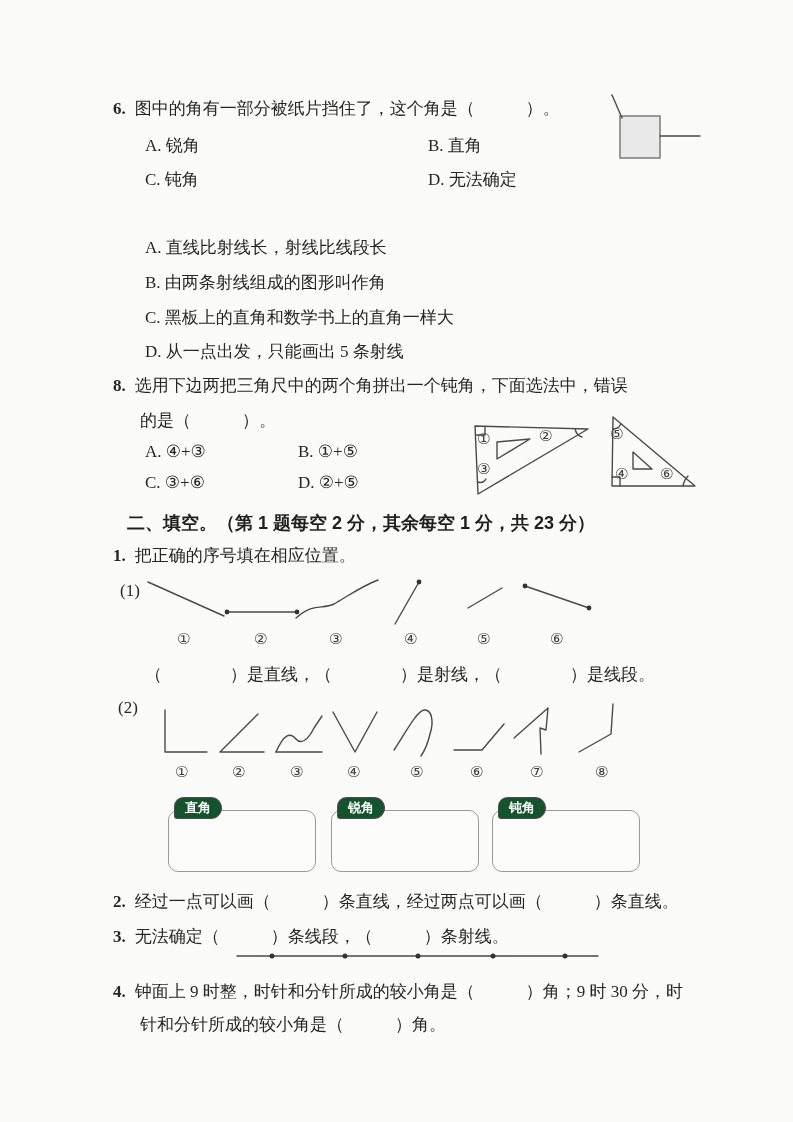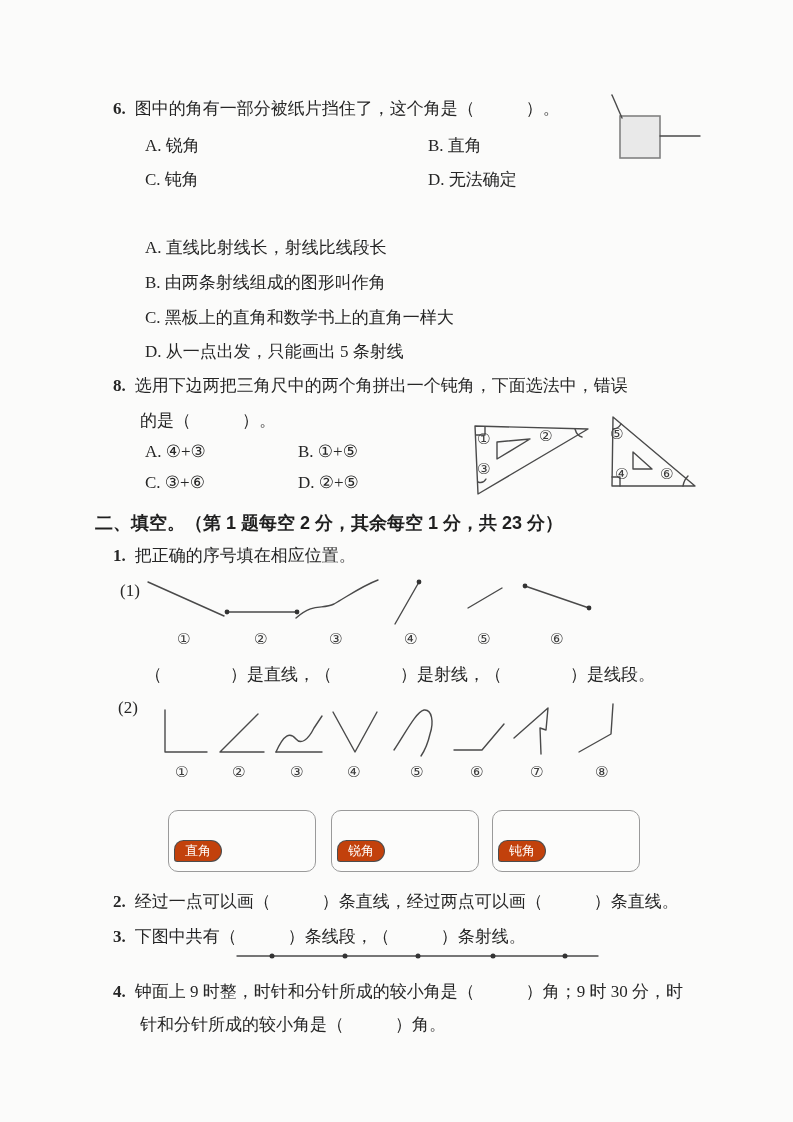--- a/index.html
+++ b/index.html
@@ -7,43 +7,42 @@
     position:relative;width:793px;height:1122px;overflow:hidden;
     background:#fbfbfa;
     font-family:"Liberation Serif","DejaVu Serif",serif;
     color:#262626;
   }
   .t{position:absolute;font-size:17px;line-height:1.25;white-space:nowrap;text-align:right;}
   .qnum{font-weight:bold;}
   .stxt{margin-left:9px;}
   .sec{
     font-family:"Liberation Sans","DejaVu Sans",sans-serif;
-    font-weight:bold;font-size:18px;color:#1f1f1f;
+    font-weight:bold;font-size:18px;color:#1f1f1f;margin-left:32px;
   }
   .circ{
     position:absolute;font-size:15px;color:#3c3c3c;line-height:1;
     font-family:"DejaVu Sans","Liberation Sans",sans-serif;
   }
   .fig{position:absolute;}
   .fig path,.fig line,.fig polyline,.fig polygon{
     fill:none;stroke:#4a4a4a;stroke-width:1.4;stroke-linecap:round;stroke-linejoin:round;
   }
   .fig .dot{fill:#333;stroke:none;}
   .ansbox{
     position:absolute;width:146px;height:60px;
     border:1.5px solid #9a9a9a;border-radius:10px;background:#fcfcfb;
   }
   .tab{
     position:absolute;left:6px;top:-13px;
-    background:#c2410c;color:#ffffff;
+    background:#14532d;color:#ffffff;
     font-family:"Liberation Sans","DejaVu Sans",sans-serif;
-    font-weight:normal;font-size:13px;line-height:1;
+    font-weight:bold;font-size:13px;line-height:1;
     padding:3px 10px 4px;border-radius:11px 13px 13px 3px;
     box-shadow:0 0 0 1px #4d4d4d;
-    margin-top:43px;
   }
 </style>
 </head>
 <body>
 
 <div class="page">
 
   <div class="t" style="left:113px;top:98px">
     <span class="qnum">6.</span><span class="stxt">图中的角有一部分被纸片挡住了，这个角是（　　　）。</span>
   </div>
@@ -179,21 +178,21 @@
   </div>
   <div class="ansbox" style="left:331px;top:810px">
     <span class="tab">锐角</span>
   </div>
 
   <div class="t" style="left:113px;top:891px">
     <span class="qnum">2.</span><span class="stxt">经过一点可以画（　　　）条直线，经过两点可以画（　　　）条直线。</span>
   </div>
 
   <div class="t" style="left:113px;top:926px">
-    <span class="qnum">3.</span><span class="stxt">下图中共有（　　　）条线段，（　　　）条射线。</span>
+    <span class="qnum">3.</span><span class="stxt">无法确定（　　　）条线段，（　　　）条射线。</span>
   </div>
 
   <svg class="fig" style="left:230px;top:946px" width="430" height="22" viewBox="0 0 430 22">
     <path d="M7,10 L368,10"></path>
     <circle class="dot" cx="42" cy="10" r="2.5"></circle>
     <circle class="dot" cx="115" cy="10" r="2.5"></circle>
     <circle class="dot" cx="188" cy="10" r="2.5"></circle>
     <circle class="dot" cx="263" cy="10" r="2.5"></circle>
     <circle class="dot" cx="335" cy="10" r="2.5"></circle>
   </svg>

